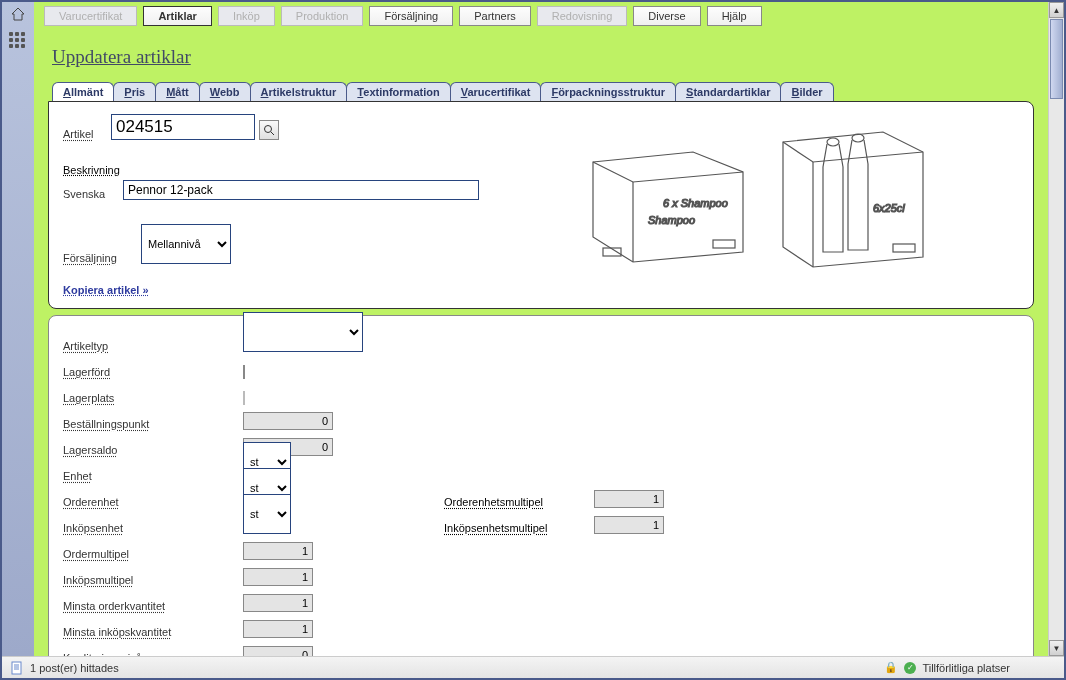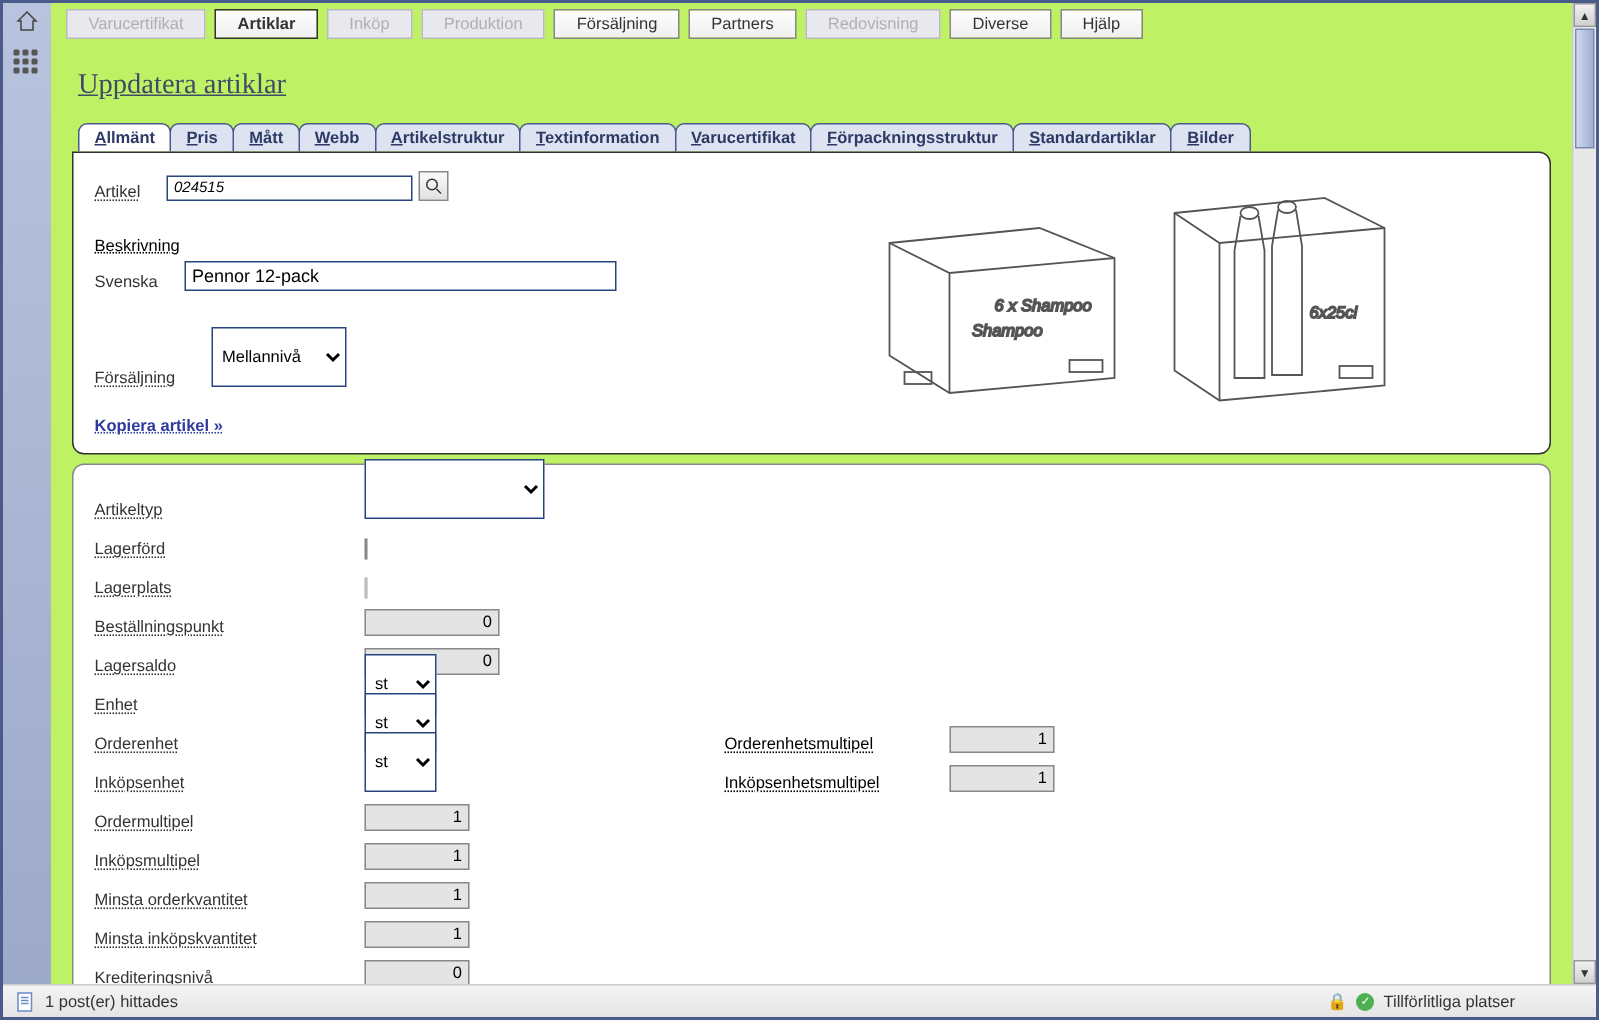--- a/index.html
+++ b/index.html
@@ -32,21 +32,21 @@
 .search-btn{width:20px;height:20px;background:linear-gradient(#fafafa,#e0e0e0);border:1px solid #888;margin-left:4px;display:flex;align-items:center;justify-content:center}
 .dropdown{border:1px solid #27447e;background:#fff;padding:12px 2px;font-size:11px}
 .link{color:#2d3a9e;font-weight:bold;text-decoration:underline dotted}
 .illus{position:absolute;right:40px;top:10px;width:420px;height:160px}
 .panel2{margin:6px 14px 14px 14px;background:#fff;border:1px solid #888;border-radius:8px;padding:10px 14px}
 .grow{display:flex;align-items:flex-end;height:26px}
 .glbl{width:180px;text-decoration:underline dotted;text-underline-offset:2px;color:#333}
 .gval{width:120px}
 .gin{width:90px;border:1px solid #888;background:#e4e4e4;padding:2px 4px;text-align:right}
 .gin.num{text-align:right}
-.glbl2{margin-left:120px;width:150px;text-decoration:underline dotted;text-underline-offset:2px}
+.glbl2{margin-left:81px;width:150px;text-decoration:underline dotted;text-underline-offset:2px}
 .cb{width:14px;height:14px;border:1px solid #888;background:#efefef}
 .lagp{width:150px;height:18px;background:#ddd;border:1px solid #bbb}
 .status{height:22px;border-top:1px solid #ccc;background:linear-gradient(#f4f4f4,#e4e4e4);display:flex;align-items:center;padding:0 8px;gap:6px;font-size:11px;color:#333}
 .status .sp{flex:1}
 .lock-ic{color:#d4a000}
 .shield-ic{width:12px;height:12px;background:#4caf50;border-radius:50%;display:inline-flex;align-items:center;justify-content:center;color:#fff;font-size:8px}
 .beskr{margin-top:24px;margin-bottom:4px;text-decoration:underline dotted}
 </style>
 </head>
 <body>
@@ -96,32 +96,32 @@
           <div class="subtab"><span>T</span>extinformation</div>
           <div class="subtab"><span>V</span>arucertifikat</div>
           <div class="subtab"><span>F</span>örpackningsstruktur</div>
           <div class="subtab"><span>S</span>tandardartiklar</div>
           <div class="subtab"><span>B</span>ilder</div>
         </div>
 
       <div class="panel">
         <div class="frow">
           <span class="lbl dotted" style="width:48px">Artikel</span>
-          <input class="inp" style="width: 164px; font-size: 10px; font-style: italic;" value="024515">
+          <input class="inp" style="width: 144px; font-size: 17px;" value="024515">
           <button class="search-btn">
             <svg width="12" height="12" viewBox="0 0 12 12">
                 <circle cx="5" cy="5" r="3.5" fill="none" stroke="#333"></circle>
                 <line x1="8" y1="8" x2="11" y2="11" stroke="#333"></line>
               </svg>
           </button>
         </div>
         <div class="beskr">Beskrivning</div>
         <div class="frow">
           <span class="lbl" style="width:60px">Svenska</span>
-          <input class="inp" style="width: 288px;" value="Pennor 12-pack">
+          <input class="inp" style="width: 356px;" value="Pennor 12-pack">
         </div>
         <div class="frow" style="margin-top:24px">
           <span class="lbl dotted" style="width:78px">Försäljning</span>
           <select class="dropdown" style="width:90px"><option>Mellannivå</option></select>
         </div>
         <div style="margin-top:20px">
           <a href="#" class="link">Kopiera artikel »</a>
         </div>
         <div class="illus">
           <svg viewBox="0 0 420 160" width="420" height="160">

